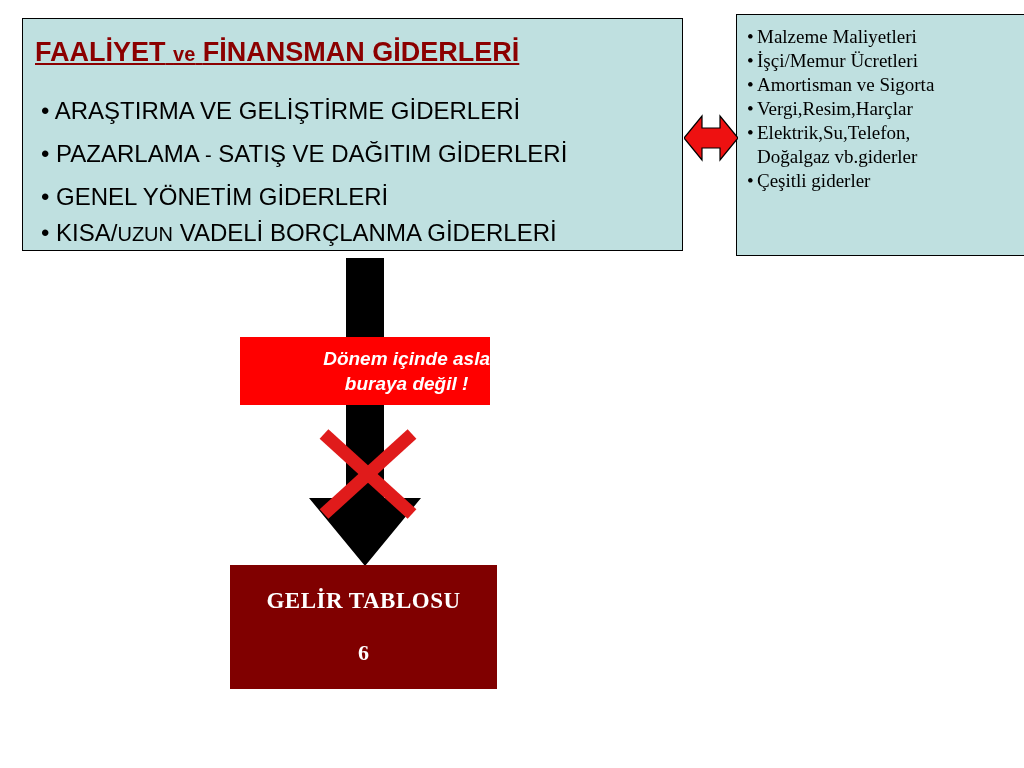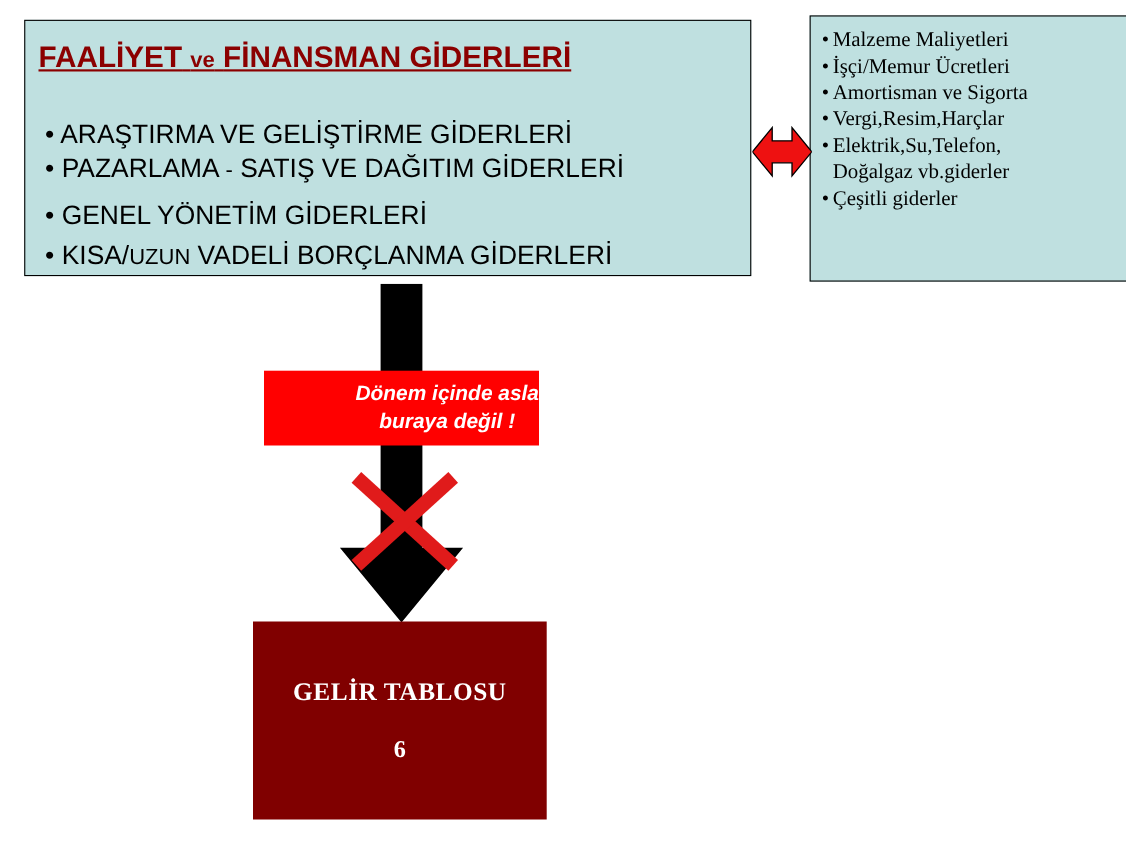--- a/index.html
+++ b/index.html
@@ -47,21 +47,21 @@
   .main-line {
     position: absolute;
     left: 18px;
     font-size: 24px;
     color: #000000;
     white-space: nowrap;
   }
   .main-line .small {
     font-size: 20px;
   }
-  .ml1 { top: 90px; }
+  .ml1 { top: 78px; }
   .ml2 { top: 121px; }
   .ml3 { top: 164px; }
   .ml4 { top: 200px; }
 
   
   .right-box {
     position: absolute;
     left: 736px;
     top: 14px;
     width: 321px;
@@ -134,21 +134,21 @@
     width: 100px;
     height: 92px;
   }
 
   
   .bottom-box {
     position: absolute;
     left: 230px;
     top: 565px;
     width: 267px;
-    height: 180px;
+    height: 124px;
     background: #800000;
     display: flex;
     flex-direction: column;
     align-items: center;
     justify-content: center;
   }
   .bottom-title {
     font-family: "Liberation Serif", serif;
     font-weight: bold;
     color: #ffffff;

